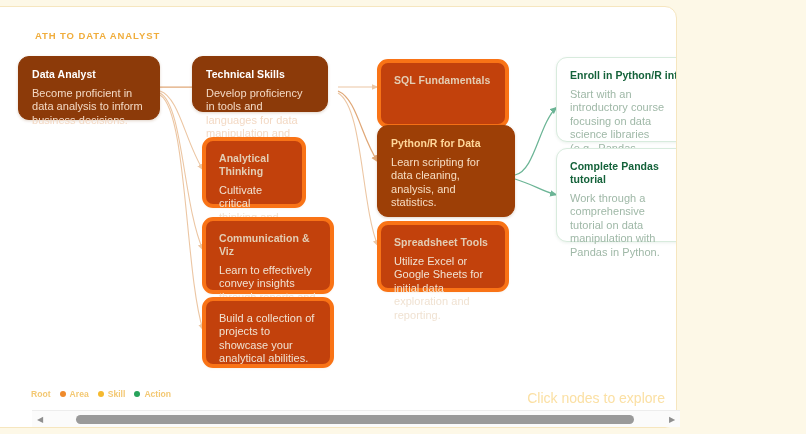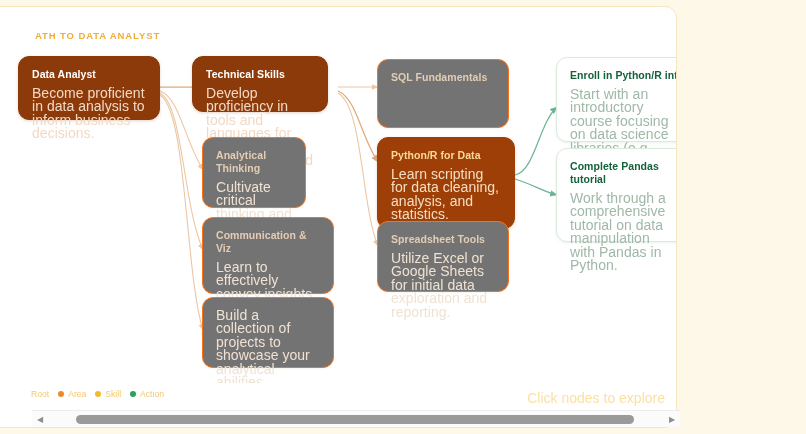--- a/index.html
+++ b/index.html
@@ -48,43 +48,43 @@
     padding: 11px 13px 13px 13px;
   }
   .node .n-title {
     font-size: 10.5px;
     font-weight: 700;
     line-height: 13px;
     margin-bottom: 6px;
     letter-spacing: 0.05px;
   }
   .node .n-desc {
-    font-size: 14px;
+    font-size: 11px;
     line-height: 13.4px;
     letter-spacing: 0.03px;
   }
 
   
   .node.brown {
     background: #8c3a09;
     border: 1px solid #8c3a09;
     box-shadow: 0 1px 3px rgba(120,60,10,.22);
   }
   .node.brown .n-title { color: #ffffff; }
   .node.brown .n-desc  { color: #f3d9c4; }
 
   
   .node.brown-skill { background: #9d3f06; border-color: #9d3f06; }
   .node.brown-skill .n-title { color: #ffd79a; }
   .node.brown-skill .n-desc  { color: #f6ddc2; }
 
   
   .node.dim {
-    background: #737373;
-    border: 1px solid #f97316;
+    background: #c2410c;
+    border: 4px solid #f97316;
     box-shadow: 0 1px 2px rgba(200,170,120,.10);
   }
   .node.dim .n-title { color: #e3cdb4; }
   .node.dim .n-desc  { color: #f0e2d2; }
 
   
   .node.green {
     background: #ffffff;
     border: 1px solid #d8ebdd;
     box-shadow: 0 1px 3px rgba(60,120,80,.10);
@@ -96,21 +96,21 @@
   #legend {
     position: absolute;
     left: 0; top: 382px;
     width: 691px; height: 22px;
   }
   #legend-items {
     position: absolute; left: 44px; top: 0;
     display: flex; align-items: center; gap: 9px;
     font-size: 8.6px; color: #f3c873; white-space: nowrap;
   }
-  #legend-items .lg { display: flex; align-items: center; gap: 4px; }
+  #legend-items .lg { display: flex; align-items: center; gap: 4px; font-weight: bold; }
   #legend-items .dot { width: 6px; height: 6px; border-radius: 50%; display: inline-block; }
   #hint {
     position: absolute; right: 13px; top: 1px;
     font-size: 14px; color: #fbe0a4; white-space: nowrap;
   }
 
   
   #scrollbar {
     position: absolute;
     left: 32px; top: 410px;
@@ -196,21 +196,21 @@
       </div>
 
       <div class="node dim" style="left:215px; top:252px; width:132px; height:71px;">
         <div class="n-desc">Build a collection of projects to showcase your analytical abilities.</div>
       </div>
 
       <div class="node dim" style="left:390px; top:14px; width:132px; height:69px;">
         <div class="n-title">SQL Fundamentals</div>
       </div>
 
-      <div class="node brown brown-skill" style="left:390px; top:92px; width:138px; height:92px;">
+      <div class="node brown brown-skill" style="left:390px; top:80px; width:138px; height:92px;">
         <div class="n-title">Python/R for Data</div>
         <div class="n-desc">Learn scripting for data cleaning, analysis, and statistics.</div>
       </div>
 
       <div class="node dim" style="left:390px; top:176px; width:132px; height:71px;">
         <div class="n-title">Spreadsheet Tools</div>
         <div class="n-desc">Utilize Excel or Google Sheets for initial data exploration and reporting.</div>
       </div>
 
       <div class="node green" style="left:569px; top:12px; width:132px; height:85px;">

